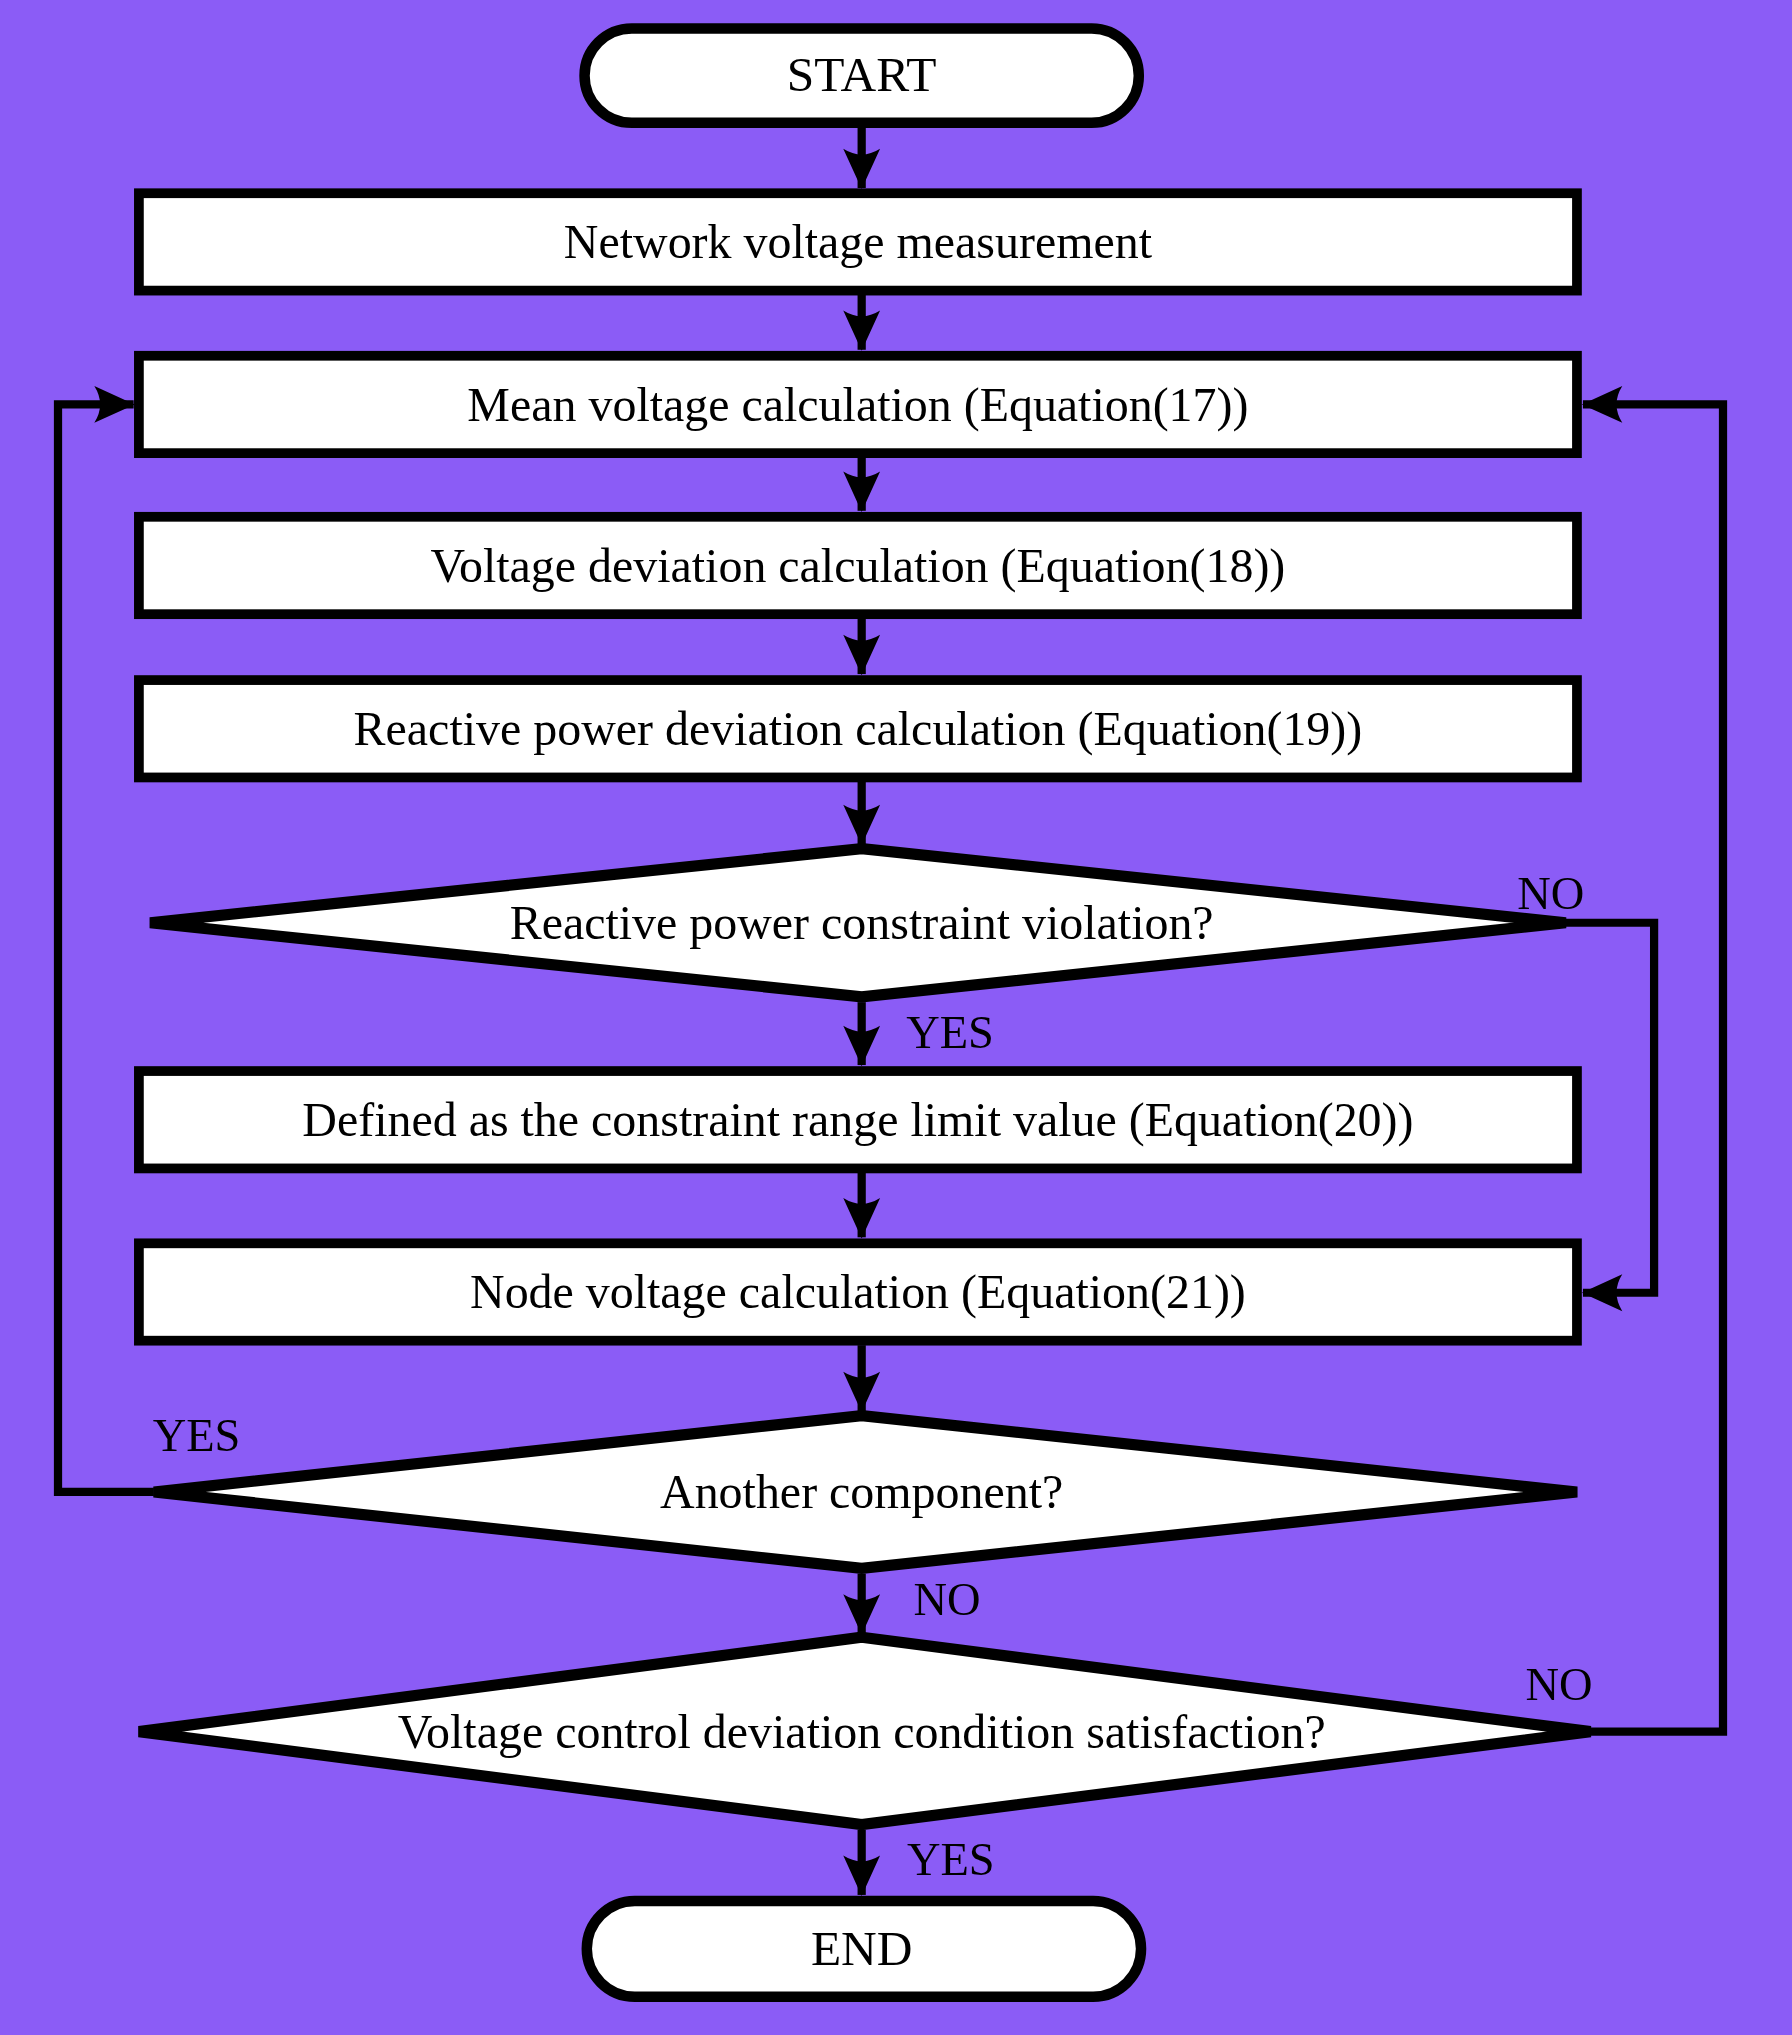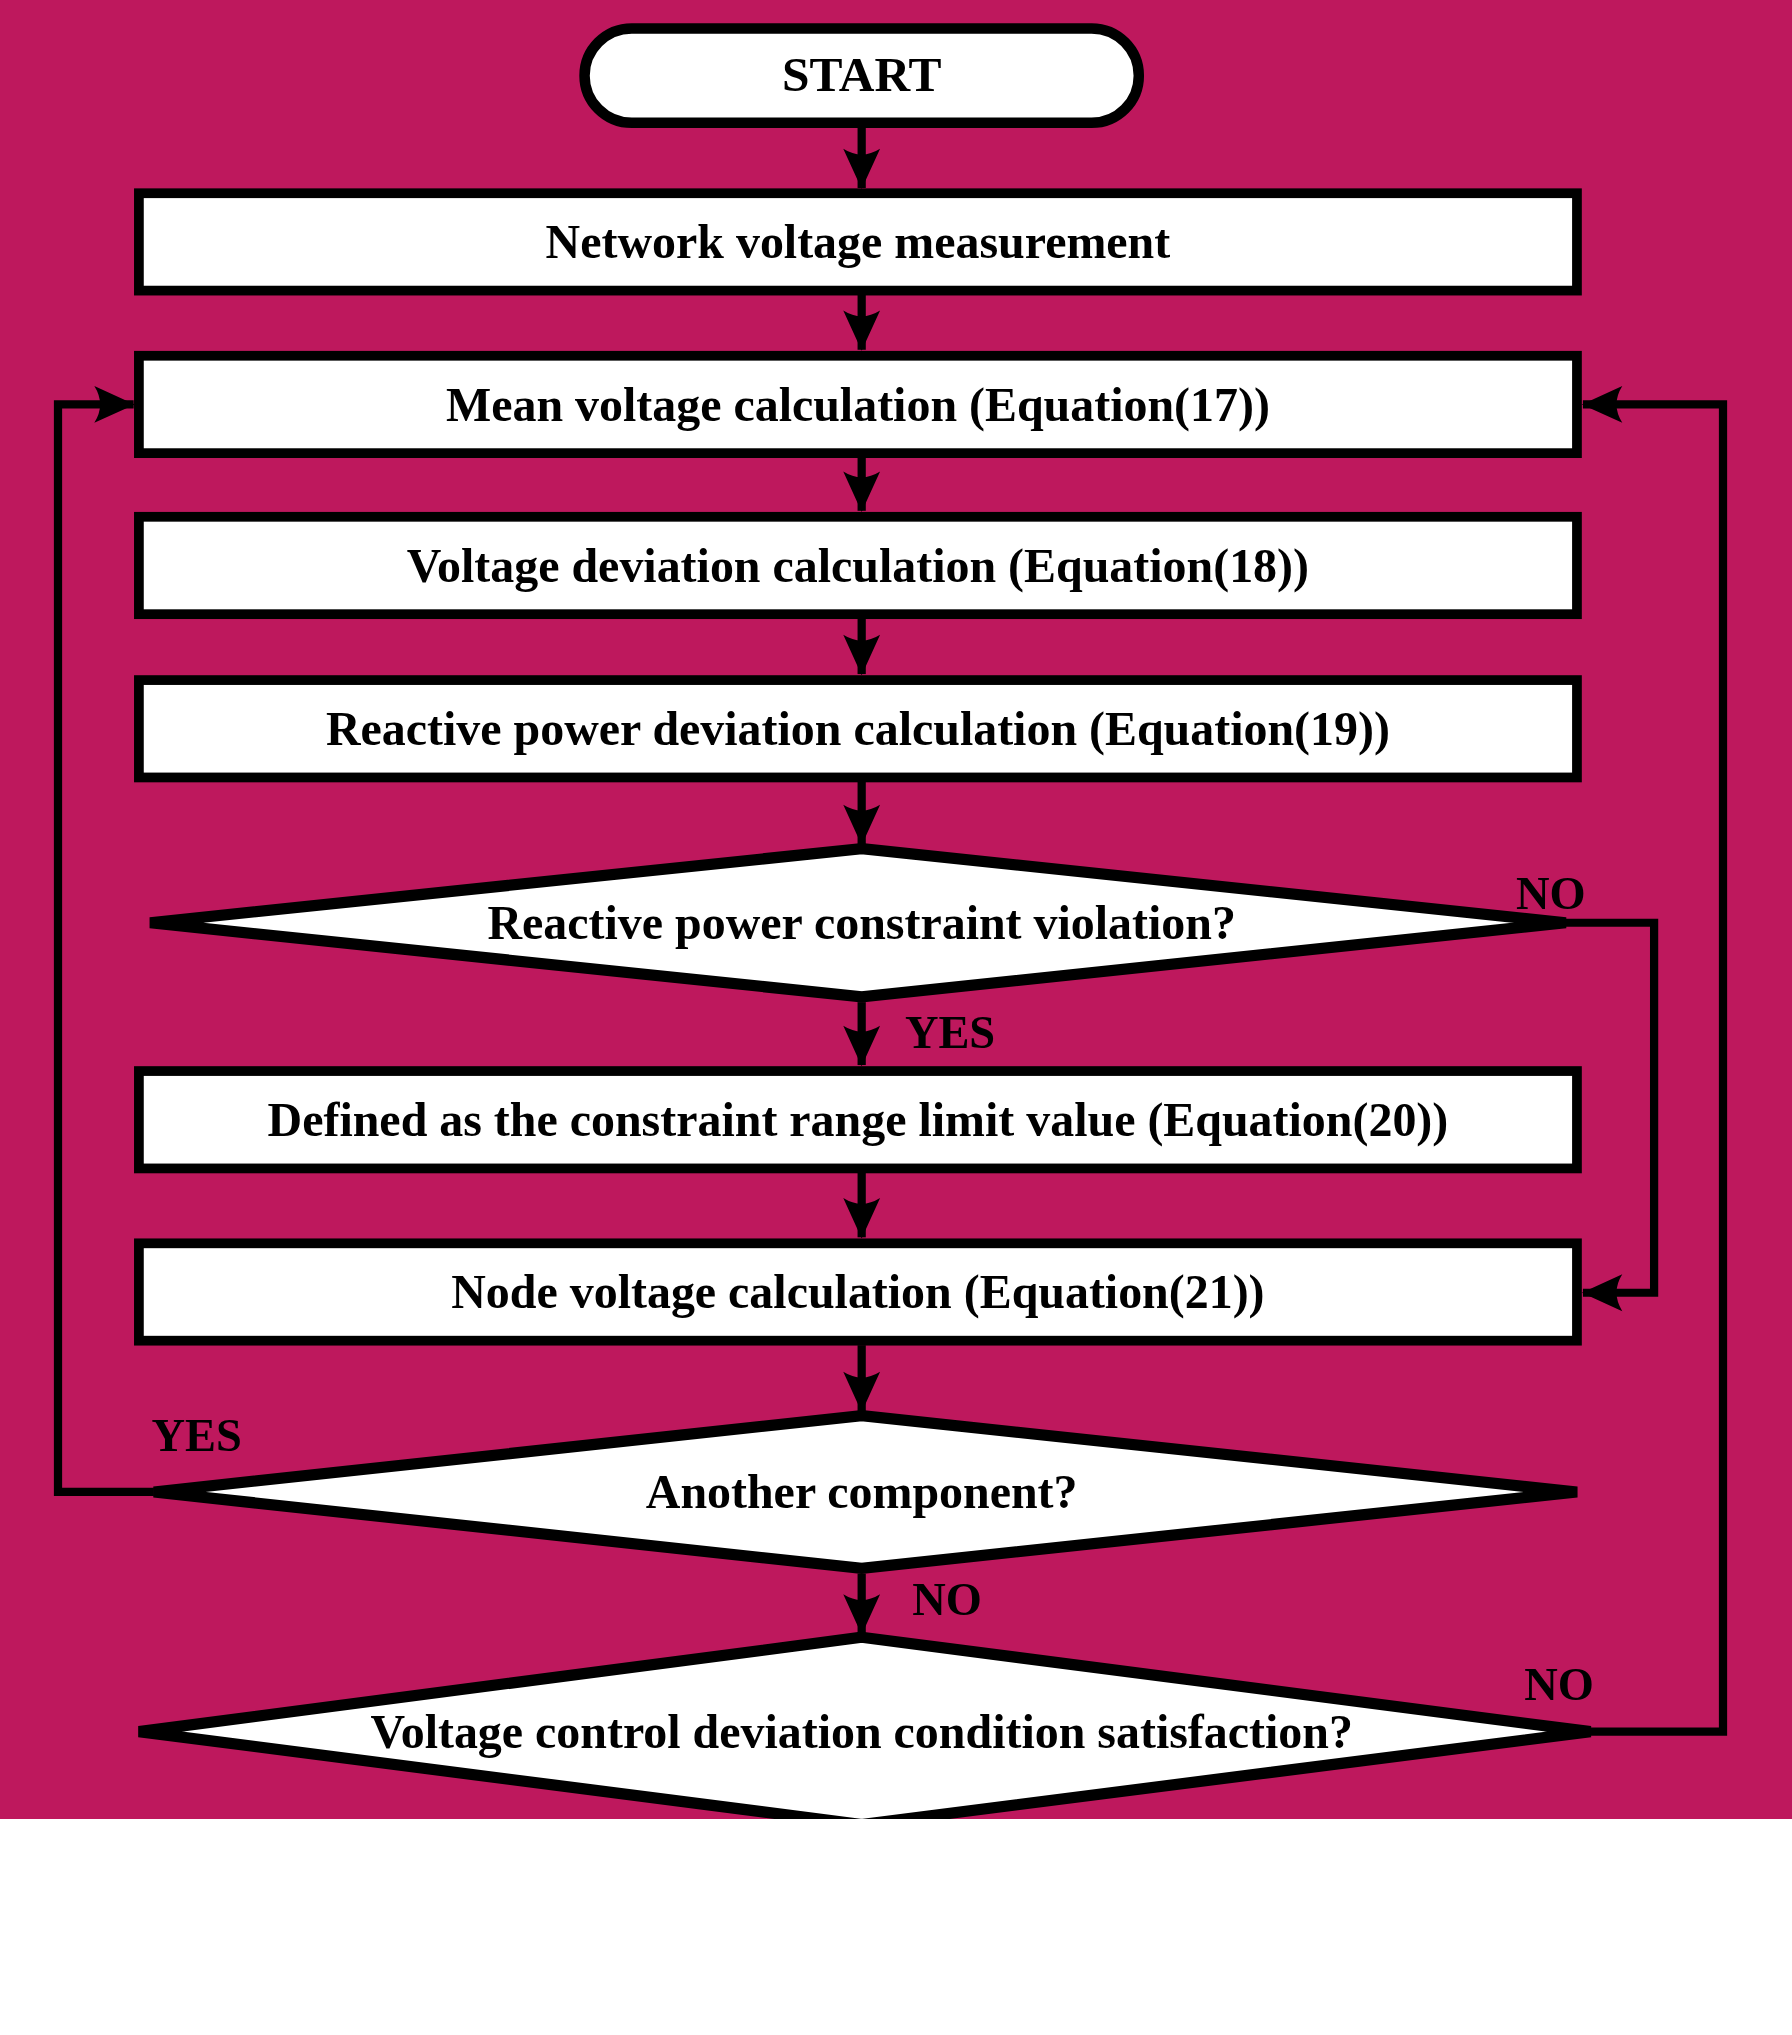--- a/index.html
+++ b/index.html
@@ -2,24 +2,23 @@
 <html style="font-size:12px"><head>
 <meta charset="utf-8">
 <style>
   html, body {
     margin: 0;
     padding: 0;
     background: #ffffff;
   }
   .page {
     width: 1793px;
-    height: 1819px;
-    background: #be185d;
+    height: 2035px;
+    background: #8b5cf6;
     position: relative;
-    font-weight: bold;
   }
   svg { display: block; }
   .shape {
     fill: #ffffff;
     stroke: #000000;
   }
   .rect-node    { stroke-width: 13px; }
   .stadium-node { stroke-width: 14px; }
   .diamond-node { stroke-width: 15px; }
   .edge {

